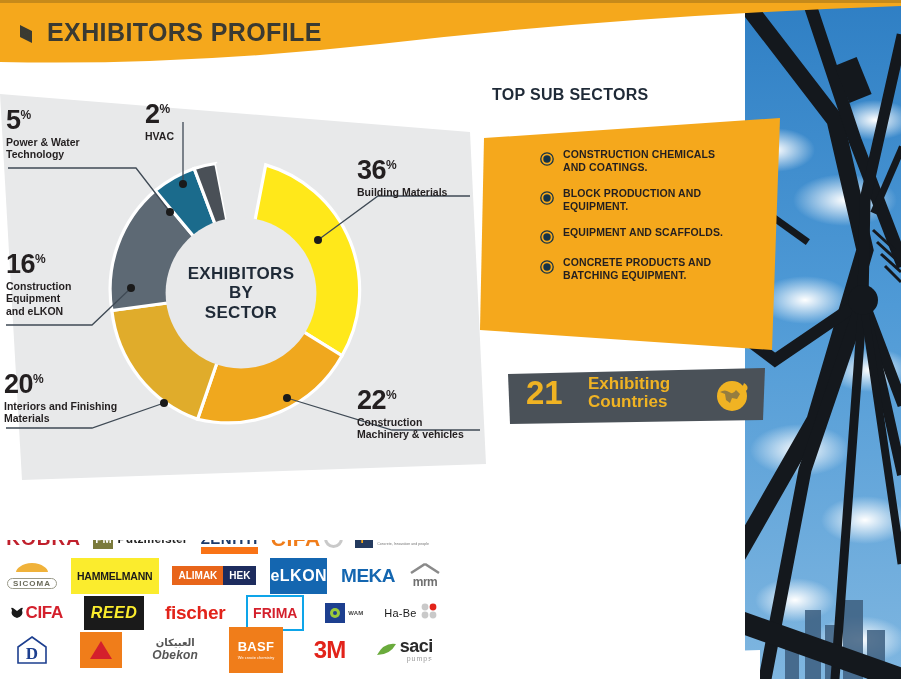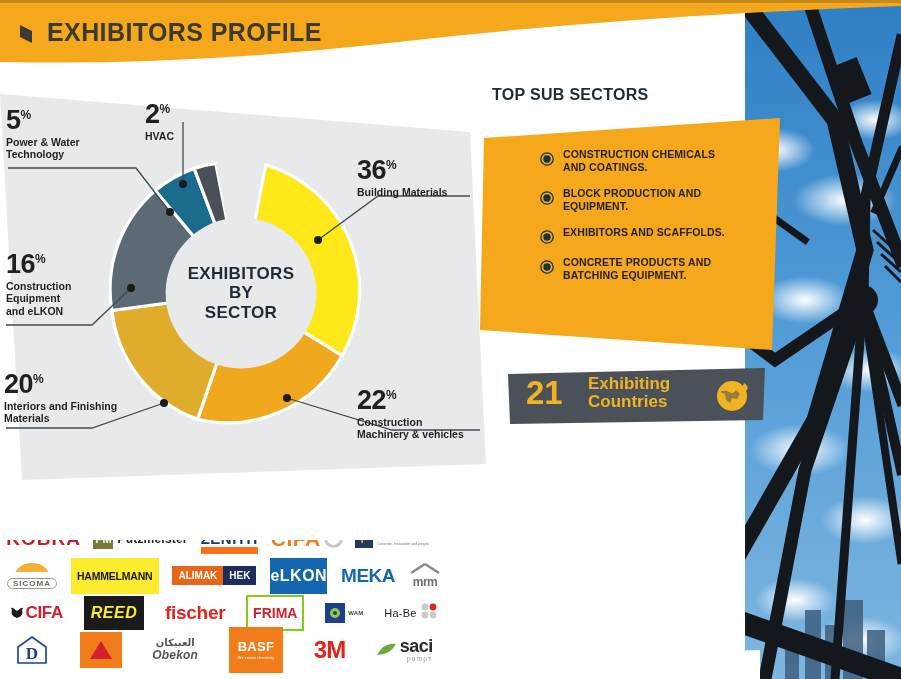--- a/index.html
+++ b/index.html
@@ -275,21 +275,21 @@
         <span>BLOCK PRODUCTION AND</span><br><span>EQUIPMENT.</span>
       </span>
     </div>
     <div class="tss-item">
       <span class="tss-bullet">
         <svg width="14" height="14" viewBox="0 0 14 14">
             <circle cx="7" cy="7" r="6.2" fill="none" stroke="#153347" stroke-width="1.3"></circle>
             <circle cx="7" cy="7" r="3.7" fill="#153347"></circle>
           </svg>
       </span>
-      <span class="tss-text">EXHIBITORS AND SCAFFOLDS.</span>
+      <span class="tss-text">EQUIPMENT AND SCAFFOLDS.</span>
     </div>
     <div class="tss-item">
       <span class="tss-bullet">
         <svg width="14" height="14" viewBox="0 0 14 14">
             <circle cx="7" cy="7" r="6.2" fill="none" stroke="#153347" stroke-width="1.3"></circle>
             <circle cx="7" cy="7" r="3.7" fill="#153347"></circle>
           </svg>
       </span>
       <span class="tss-text">
         <span>CONCRETE PRODUCTS AND</span><br><span>BATCHING EQUIPMENT.</span>
@@ -379,21 +379,21 @@
             <path d="M2 4 Q0 1 3 2 L7 5 L11 2 Q14 1 12 4 Q14 10 7 12 Q0 10 2 4 Z" fill="#1a1a1a"></path>
           </svg>
         <span class="lg-txt" style="font-size:17px;color:#d4202c;letter-spacing:-.3px;">CIFA</span>
       </div>
       <div class="logo" style="background:#1a1a1a;padding:2px 7px;">
         <span class="lg-txt" style="font-size:16px;color:#fbec2d;font-style:italic;letter-spacing:.5px;">REED</span>
       </div>
       <div class="logo">
         <span class="lg-txt" style="font-size:19px;color:#e2231a;letter-spacing:-.3px;">fischer</span>
       </div>
-      <div class="logo" style="border:2px solid #84cc16;padding:1px 5px;">
+      <div class="logo" style="border:2px solid #0ea5e9;padding:1px 5px;">
         <span class="lg-txt" style="font-size:14px;color:#d4202c;letter-spacing:0;">FRIMA</span>
       </div>
       <div class="logo">
         <span class="box" style="width:20px;height:20px;background:#1d3f8f;margin-right:3px;">
           <svg width="14" height="14" viewBox="0 0 14 14">
               <circle cx="7" cy="7" r="5" fill="#9ac93a"></circle>
               <circle cx="7" cy="7" r="2" fill="#1d3f8f"></circle>
             </svg>
         </span>
         <span style="display:flex;flex-direction:column;line-height:1;">

